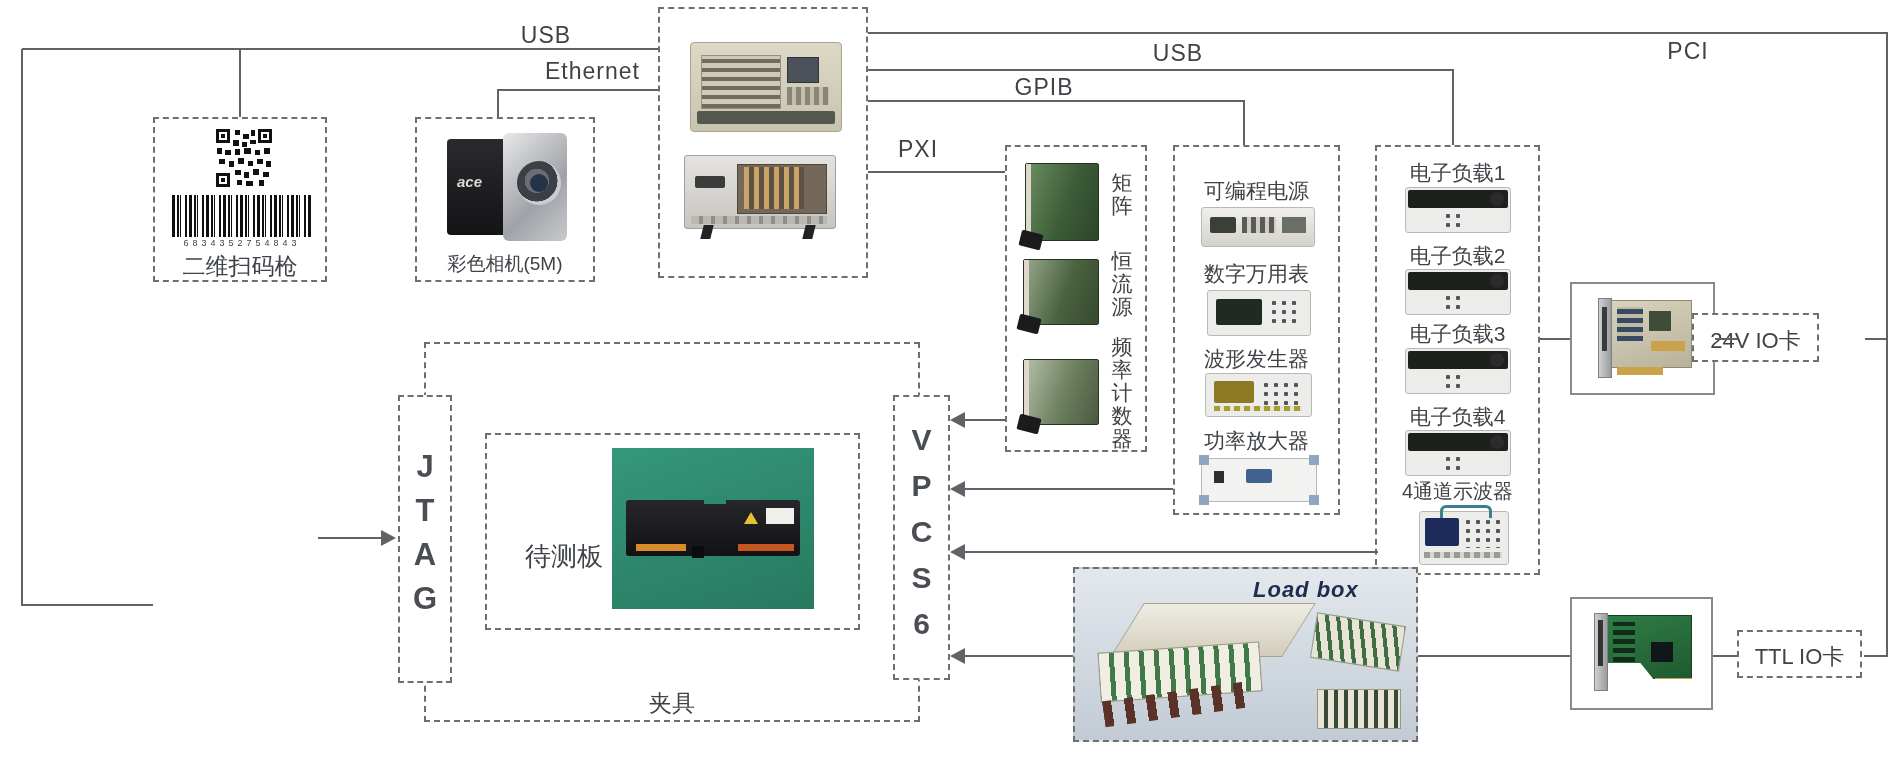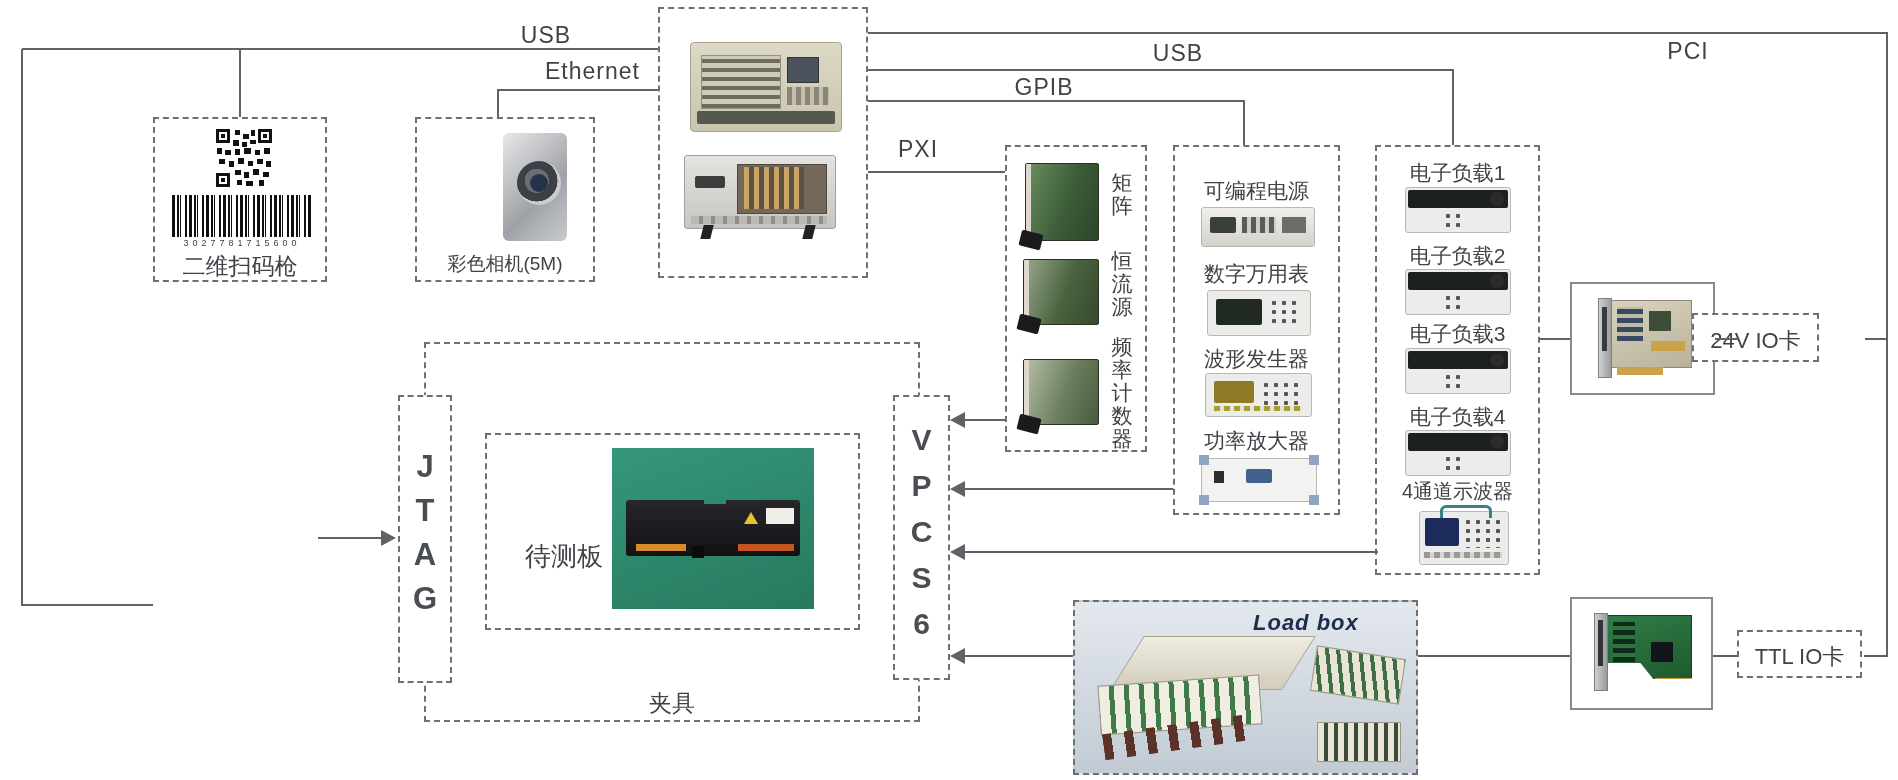--- a/index.html
+++ b/index.html
@@ -73,26 +73,29 @@
             <rect x="29" y="44" width="5" height="6"></rect>
             <rect x="38" y="41" width="6" height="6"></rect>
           <rect x="48" y="44" width="6" height="5"></rect>
             <rect x="22" y="52" width="5" height="5"></rect>
             <rect x="31" y="53" width="7" height="5"></rect>
           <rect x="44" y="52" width="5" height="6"></rect>
         </g>
       </svg>
     </div>
     <div class="abs" style="left:17px;top:76px;width:140px;height:42px;background:repeating-linear-gradient(90deg,#101010 0 3px,#fff 3px 5px,#101010 5px 7px,#fff 7px 8px,#101010 8px 9px,#fff 9px 13px,#101010 13px 15px,#fff 15px 17px);"></div>
-    <div class="lbl ctr" style="left:17px;top:119px;width:140px;font-size:9px;letter-spacing:4px;">3027781715600</div>
+    <div class="lbl ctr" style="left:17px;top:119px;width:140px;font-size:9px;letter-spacing:4px;">6834352754843</div>
     <div class="lbl cn ctr" style="left:0;top:132px;width:170px;font-size:23px;">二维扫码枪</div>
   </div>
 
   <div class="box" style="left:415px;top:117px;width:180px;height:165px;">
     <div class="abs" style="left:28px;top:12px;width:126px;height:115px;">
+      <div class="abs" style="left:2px;top:8px;width:70px;height:96px;background:linear-gradient(180deg,#2a2a2c,#141416);border-radius:4px;">
+        <div class="abs" style="left:10px;top:34px;color:#d8d8d8;font-size:15px;font-weight:bold;font-style:italic;">ace</div>
+      </div>
       <div class="abs" style="left:58px;top:2px;width:64px;height:108px;background:linear-gradient(135deg,#e8e8ea,#9fa2a6 60%,#c8cace);border-radius:6px;">
         <div class="abs" style="left:14px;top:28px;width:44px;height:44px;border-radius:50%;background:radial-gradient(circle at 45% 45%,#6a6e74 0 35%,#3c4046 36% 60%,#caccd0 61%);">
           <div class="abs" style="left:13px;top:13px;width:18px;height:18px;border-radius:50%;background:#23344a;"></div>
         </div>
       </div>
     </div>
     <div class="lbl cn ctr" style="left:0;top:132px;width:176px;font-size:19px;">彩色相机(5M)</div>
   </div>
 
   <div class="box" style="left:658px;top:7px;width:210px;height:271px;">
@@ -239,21 +242,21 @@
   </div>
 
   <div class="box" style="left:893px;top:395px;width:57px;height:285px;">
     <div class="lbl vert" style="left:0;top:20px;width:53px;font-size:30px;font-weight:600;line-height:46px;color:#4a4e52;">V
 P
 C
 S
 6</div>
   </div>
 
-  <div class="box" style="left:1073px;top:600px;width:345px;height:175px;background:linear-gradient(180deg,#e3e8ed,#c2cbd5);">
+  <div class="box" style="left:1073px;top:567px;width:345px;height:175px;background:linear-gradient(180deg,#e3e8ed,#c2cbd5);">
     <div class="lbl" style="left:178px;top:8px;font-size:22px;font-weight:800;font-style:italic;color:#1e2d4d;letter-spacing:1px;">Load box</div>
     <div class="abs" style="left:22px;top:34px;width:210px;height:118px;">
       <div class="abs" style="left:30px;top:0;width:170px;height:52px;background:linear-gradient(180deg,#efece2,#d2cdbc);transform:skewX(-32deg);border:1px solid #a8a492;"></div>
       <div class="abs" style="left:2px;top:44px;width:160px;height:48px;background:repeating-linear-gradient(90deg,#f0ede3 0 10px,#3f7a48 10px 15px);border:1px solid #9b9685;transform:rotate(-4deg);"></div>
       <div class="abs" style="left:6px;top:88px;width:150px;height:26px;background:repeating-linear-gradient(90deg,#5a3228 0 9px,transparent 9px 22px);transform:rotate(-8deg);"></div>
     </div>
     <div class="abs" style="left:238px;top:44px;width:92px;height:60px;">
       <div class="abs" style="left:0;top:6px;width:88px;height:44px;background:repeating-linear-gradient(75deg,#e8e4d6 0 7px,#3f6e44 7px 11px);border:1px solid #9b9685;transform:rotate(9deg);"></div>
     </div>
     <div class="abs" style="left:242px;top:116px;width:86px;height:48px;">

